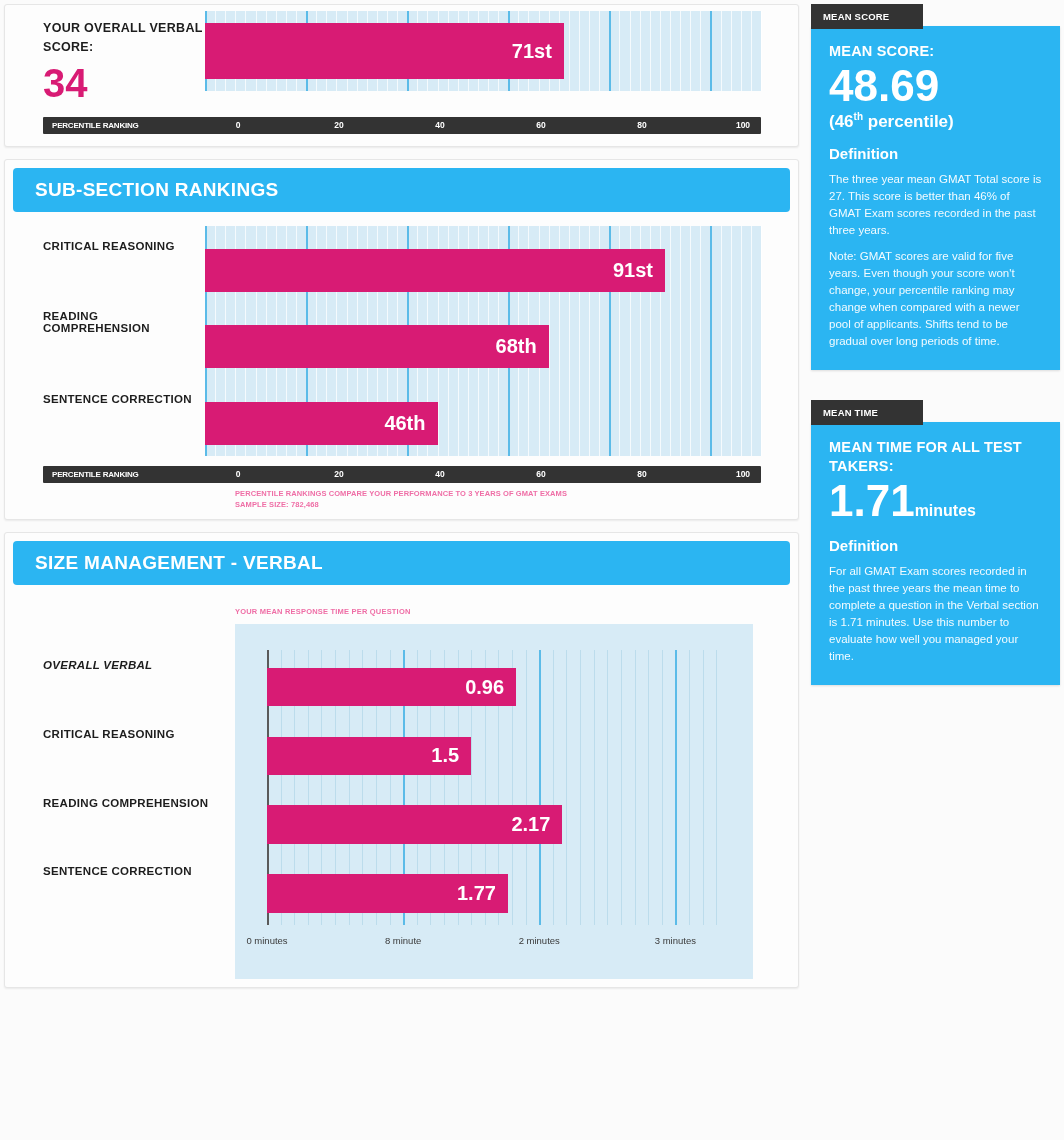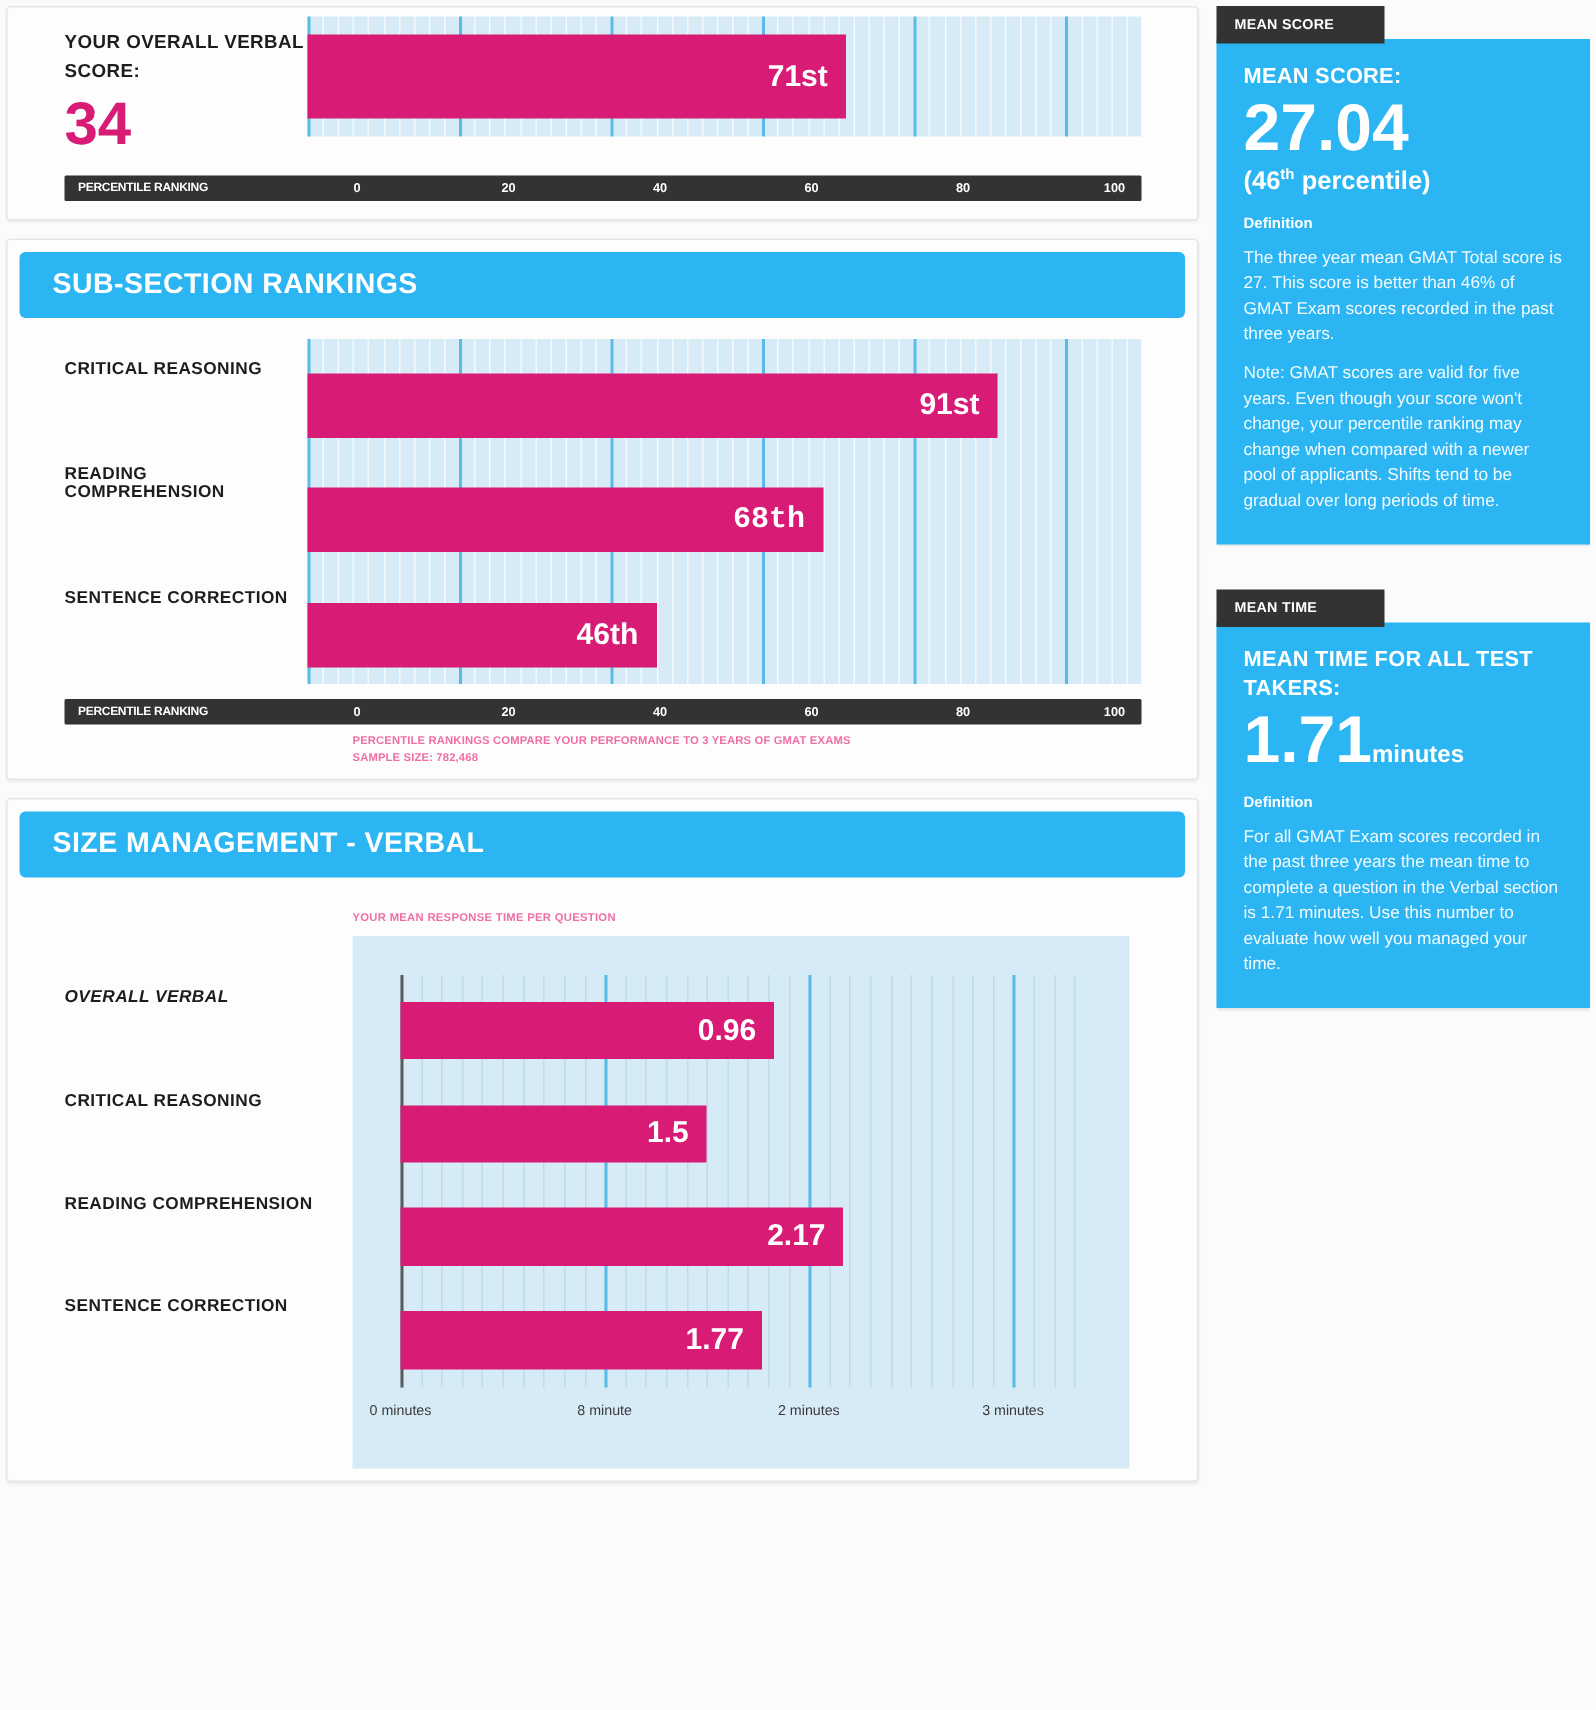--- a/index.html
+++ b/index.html
@@ -213,21 +213,21 @@
   }
   .panel-body .huge{
     font-size:44px;font-weight:bold;line-height:1.05;margin-top:2px;
   }
   .panel-body .huge .unit{font-size:16px;font-weight:bold;}
   .panel-body .pct{
     font-size:17px;font-weight:bold;margin-top:2px;
   }
   .panel-body .pct sup{font-size:10px;}
   .panel-body .deftitle{
-    font-size:10px;font-weight:bold;margin-top:13px;
+    font-size:15px;font-weight:bold;margin-top:13px;
   }
   .panel-body p{
     font-size:11.5px;line-height:1.48;margin:9px 0 0 0;color:#f2fbff;
   }
 </style>
 </head>
 <body>
 
 <div class="page">
 
@@ -396,21 +396,21 @@
             <div class="minor" style="left: 556px;"></div>
             <div class="major" style="left: 0px;"></div>
             <div class="major" style="left: 101.091px;"></div>
             <div class="major" style="left: 202.182px;"></div>
             <div class="major" style="left: 303.273px;"></div>
             <div class="major" style="left: 404.364px;"></div>
             <div class="major" style="left: 505.455px;"></div>
             <div class="pbar" style="top: 23px; height: 42.9333px; left: 0px; width: 459.964px;">
               <span class="val">91st</span>
             </div>
-            <div class="pbar" style="top: 99.6667px; height: 42.9333px; left: 0px; width: 343.709px; font-family: Liberation Mono, monospace;">
+            <div class="pbar" style="top: 99.6667px; height: 42.9333px; left: 0px; width: 343.709px;">
               <span class="val">68th</span>
             </div>
             <div class="pbar" style="top: 176.333px; height: 42.9333px; left: 0px; width: 232.509px;">
               <span class="val">46th</span>
             </div>
           </div>
       </div>
 
       <div style="height:10px;"></div>
       <div class="axis" id="axis-2">
@@ -507,21 +507,21 @@
     </div>
 
   </div>
 
   <div class="right-col">
 
     <div class="info-panel">
       <div class="tab">MEAN SCORE</div>
       <div class="panel-body">
         <div class="hdr">MEAN SCORE:</div>
-        <div class="huge">27.04</div>
+        <div class="huge">48.69</div>
         <div class="pct"><span>(46</span><sup>th</sup><span> percentile)</span></div>
         <div class="deftitle">Definition</div>
         <p>The three year mean GMAT Total score is 27. This score is better than 46% of GMAT Exam scores recorded in the past three years.</p>
         <p>Note: GMAT scores are valid for five years. Even though your score won't change, your percentile ranking may change when compared with a newer pool of applicants. Shifts tend to be gradual over long periods of time.</p>
       </div>
     </div>
 
     <div class="info-panel">
       <div class="tab">MEAN TIME</div>
       <div class="panel-body">

